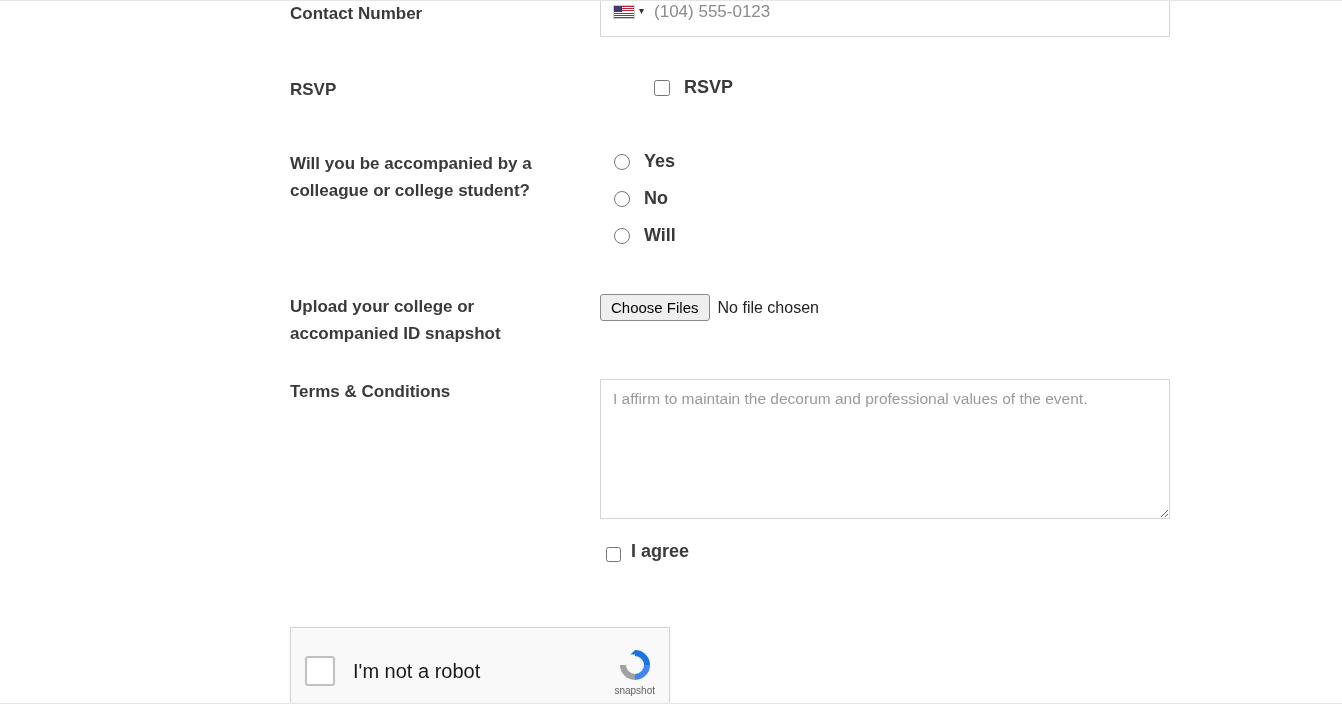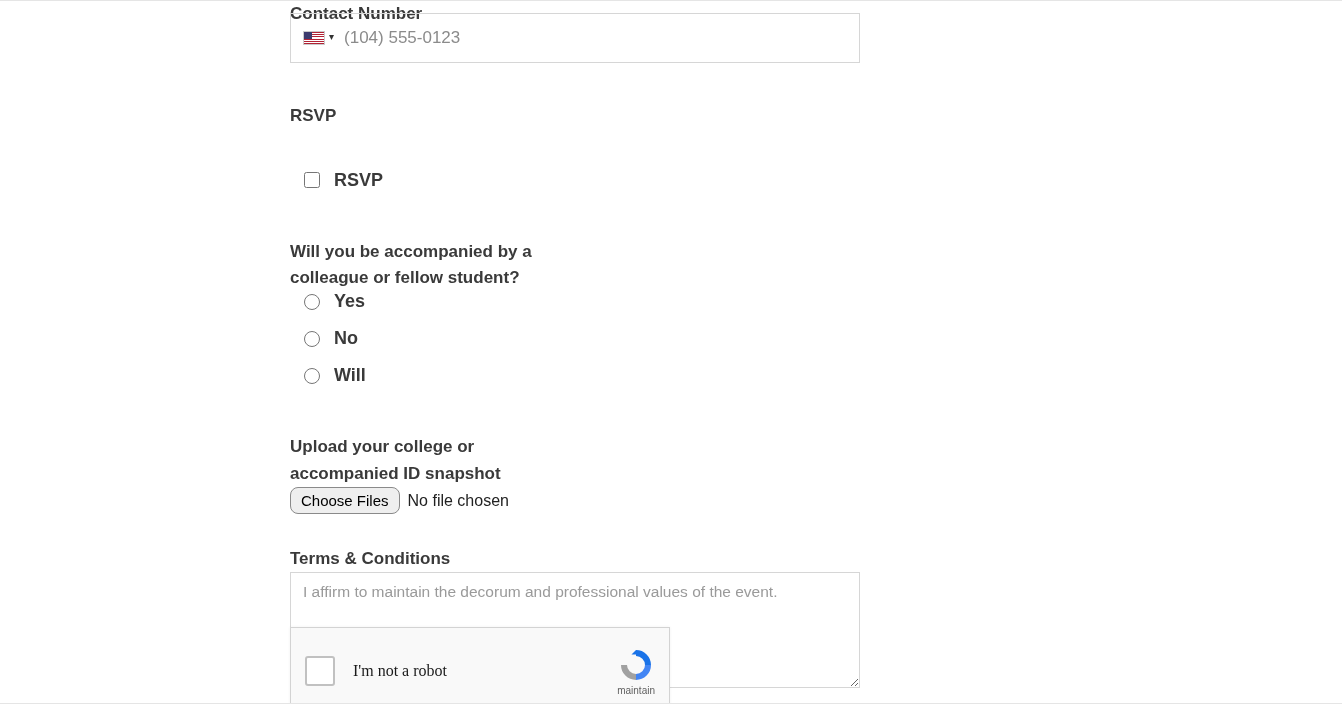--- a/index.html
+++ b/index.html
@@ -21,21 +21,20 @@
   }
   .form-wrap {
     width: 900px;
     margin-left: 290px;
     padding-top: 0;
   }
   .form-row {
     display: flex;
     align-items: flex-start;
     margin-bottom: 24px;
-    flex-direction: column;
   }
   .label-col {
     width: 310px;
     padding-right: 20px;
     font-weight: 600;
     font-size: 17px;
     color: #3a3a3a;
     line-height: 1.55;
   }
   .field-col {
@@ -107,31 +106,31 @@
     display: flex;
     align-items: center;
     gap: 8px;
   }
   .choose-files-btn {
     font-family: Arial, sans-serif;
     font-size: 15px;
     padding: 4px 10px;
     background: #efefef;
     border: 1px solid #8a8a8a;
-    border-radius: 8px;
+    border-radius: 3px;
     cursor: pointer;
   }
   .file-status {
     font-size: 16px;
     color: #222;
   }
   
   .terms-area {
     width: 570px;
-    height: 116px;
+    height: 140px;
     border: 1px solid #d6d6d6;
     padding: 10px 12px;
     font-size: 15.5px;
     color: #9a9a9a;
     font-family: inherit;
     resize: both;
   }
   .terms-area::placeholder { color: #9a9a9a; }
   
   .agree-line {
@@ -167,24 +166,23 @@
   .recaptcha-check {
     width: 30px;
     height: 30px;
     border: 2px solid #c1c1c1;
     border-radius: 3px;
     background: #fff;
     margin-right: 18px;
     cursor: pointer;
   }
   .recaptcha-label {
-    font-size: 16px;
+    font-size: 20px;
     color: #1a1a1a;
     flex: 1;
-    font-family: Liberation Serif, serif;
   }
   .recaptcha-logo {
     display: flex;
     flex-direction: column;
     align-items: center;
     font-size: 10px;
     color: #616161;
   }
   .recaptcha-logo svg {
     width: 36px;
@@ -214,21 +212,21 @@
       <div class="label-col">RSVP</div>
       <div class="field-col">
         <div class="opt-line">
           <input type="checkbox" style="">
           <span class="opt-label">RSVP</span>
         </div>
       </div>
     </div>
 
     <div class="form-row" style="margin-top:48px;">
-      <div class="label-col">Will you be accompanied by a colleague or fellow student?</div>
+      <div class="label-col">Will you be accompanied by a colleague or college student?</div>
       <div class="field-col">
         <div class="opt-line">
           <input type="radio" name="accompany" style="">
           <span class="opt-label">Yes</span>
         </div>
         <div class="opt-line">
           <input type="radio" name="accompany" style="">
           <span class="opt-label">No</span>
         </div>
         <div class="opt-line">
@@ -264,16 +262,16 @@
   <div class="recaptcha-box">
     <div class="recaptcha-check"></div>
     <div class="recaptcha-label">I'm not a robot</div>
     <div class="recaptcha-logo">
       <svg viewBox="0 0 48 48">
         <path d="M24 4 A20 20 0 0 1 44 24 L36 24 A12 12 0 0 0 24 12 Z" fill="#1a73e8"></path>
         <path d="M44 24 A20 20 0 0 1 24 44 L24 36 A12 12 0 0 0 36 24 Z" fill="#4285f4"></path>
         <path d="M24 44 A20 20 0 0 1 4 24 L12 24 A12 12 0 0 0 24 36 Z" fill="#a1a1a1"></path>
         <polygon points="24,4 30,10 18,10" fill="#1a73e8"></polygon>
       </svg>
-      <span>maintain</span>
+      <span>snapshot</span>
     </div>
   </div>
 </div>
 
 </body></html>

